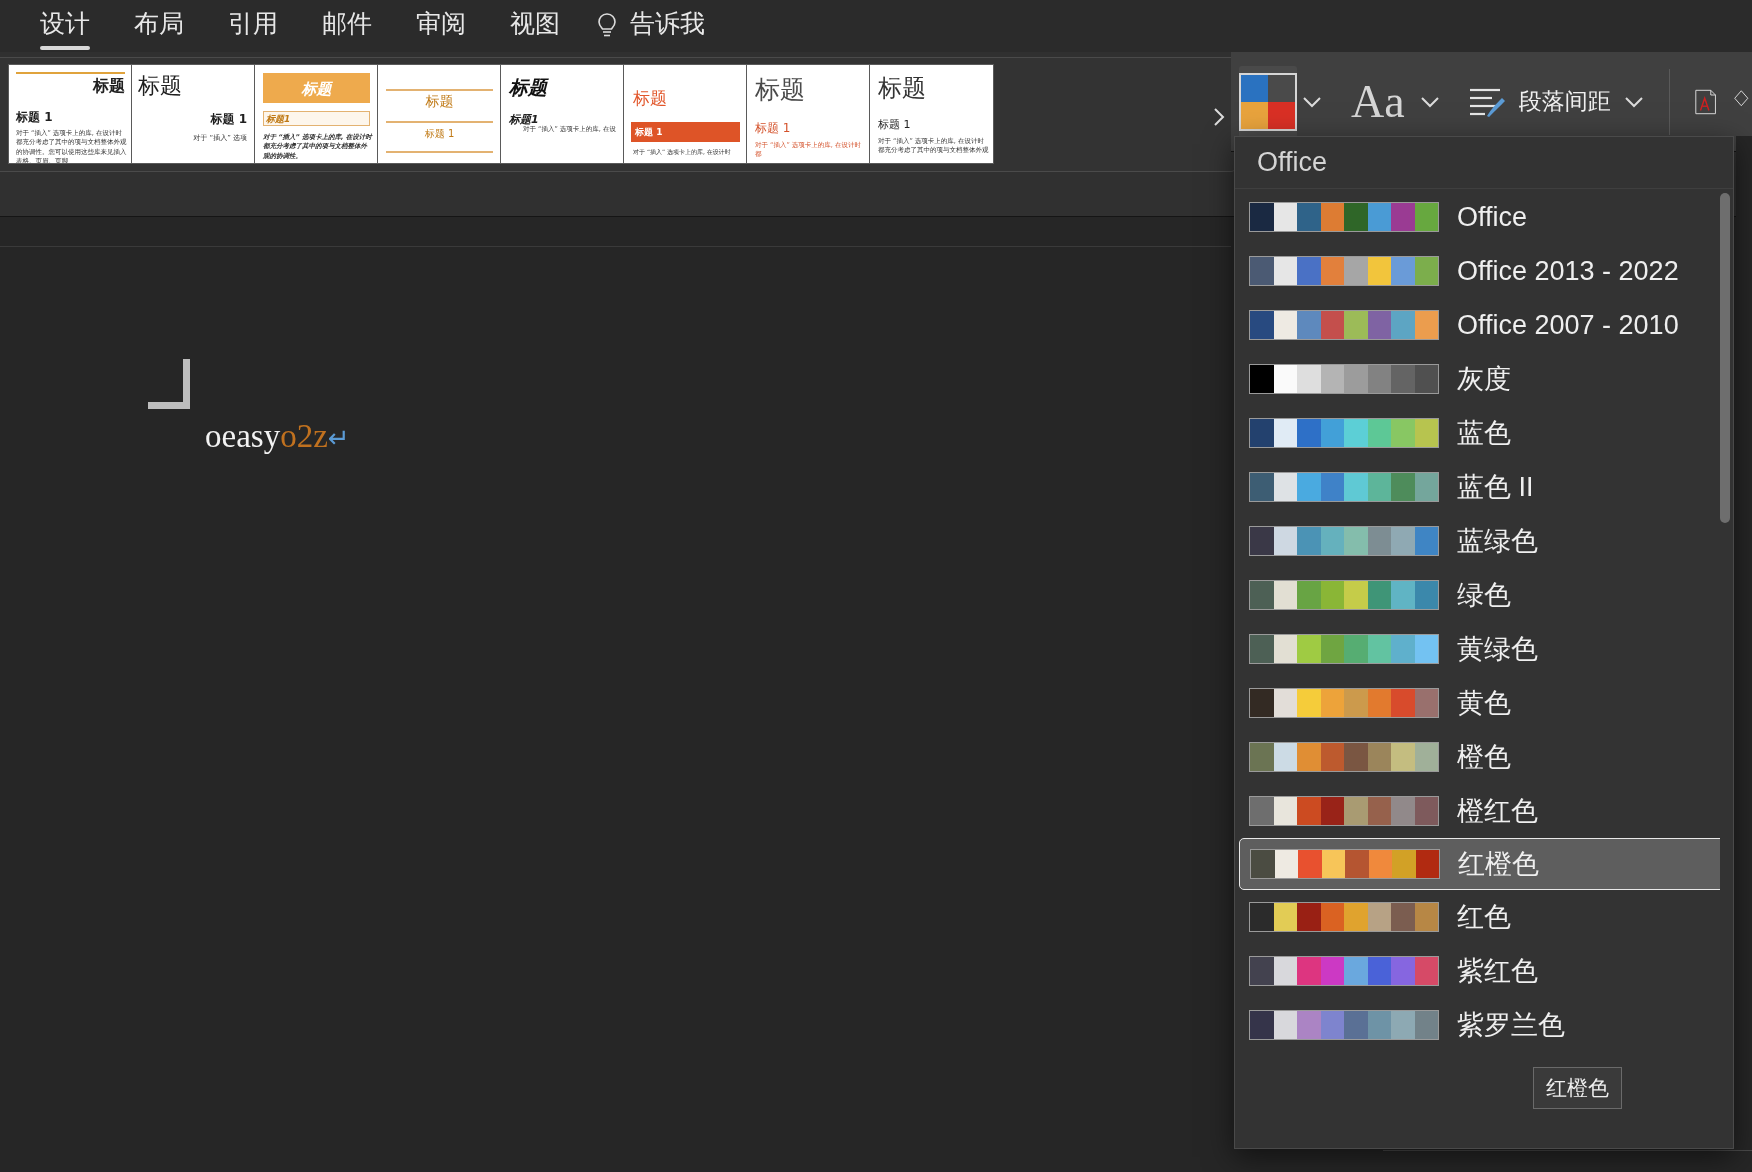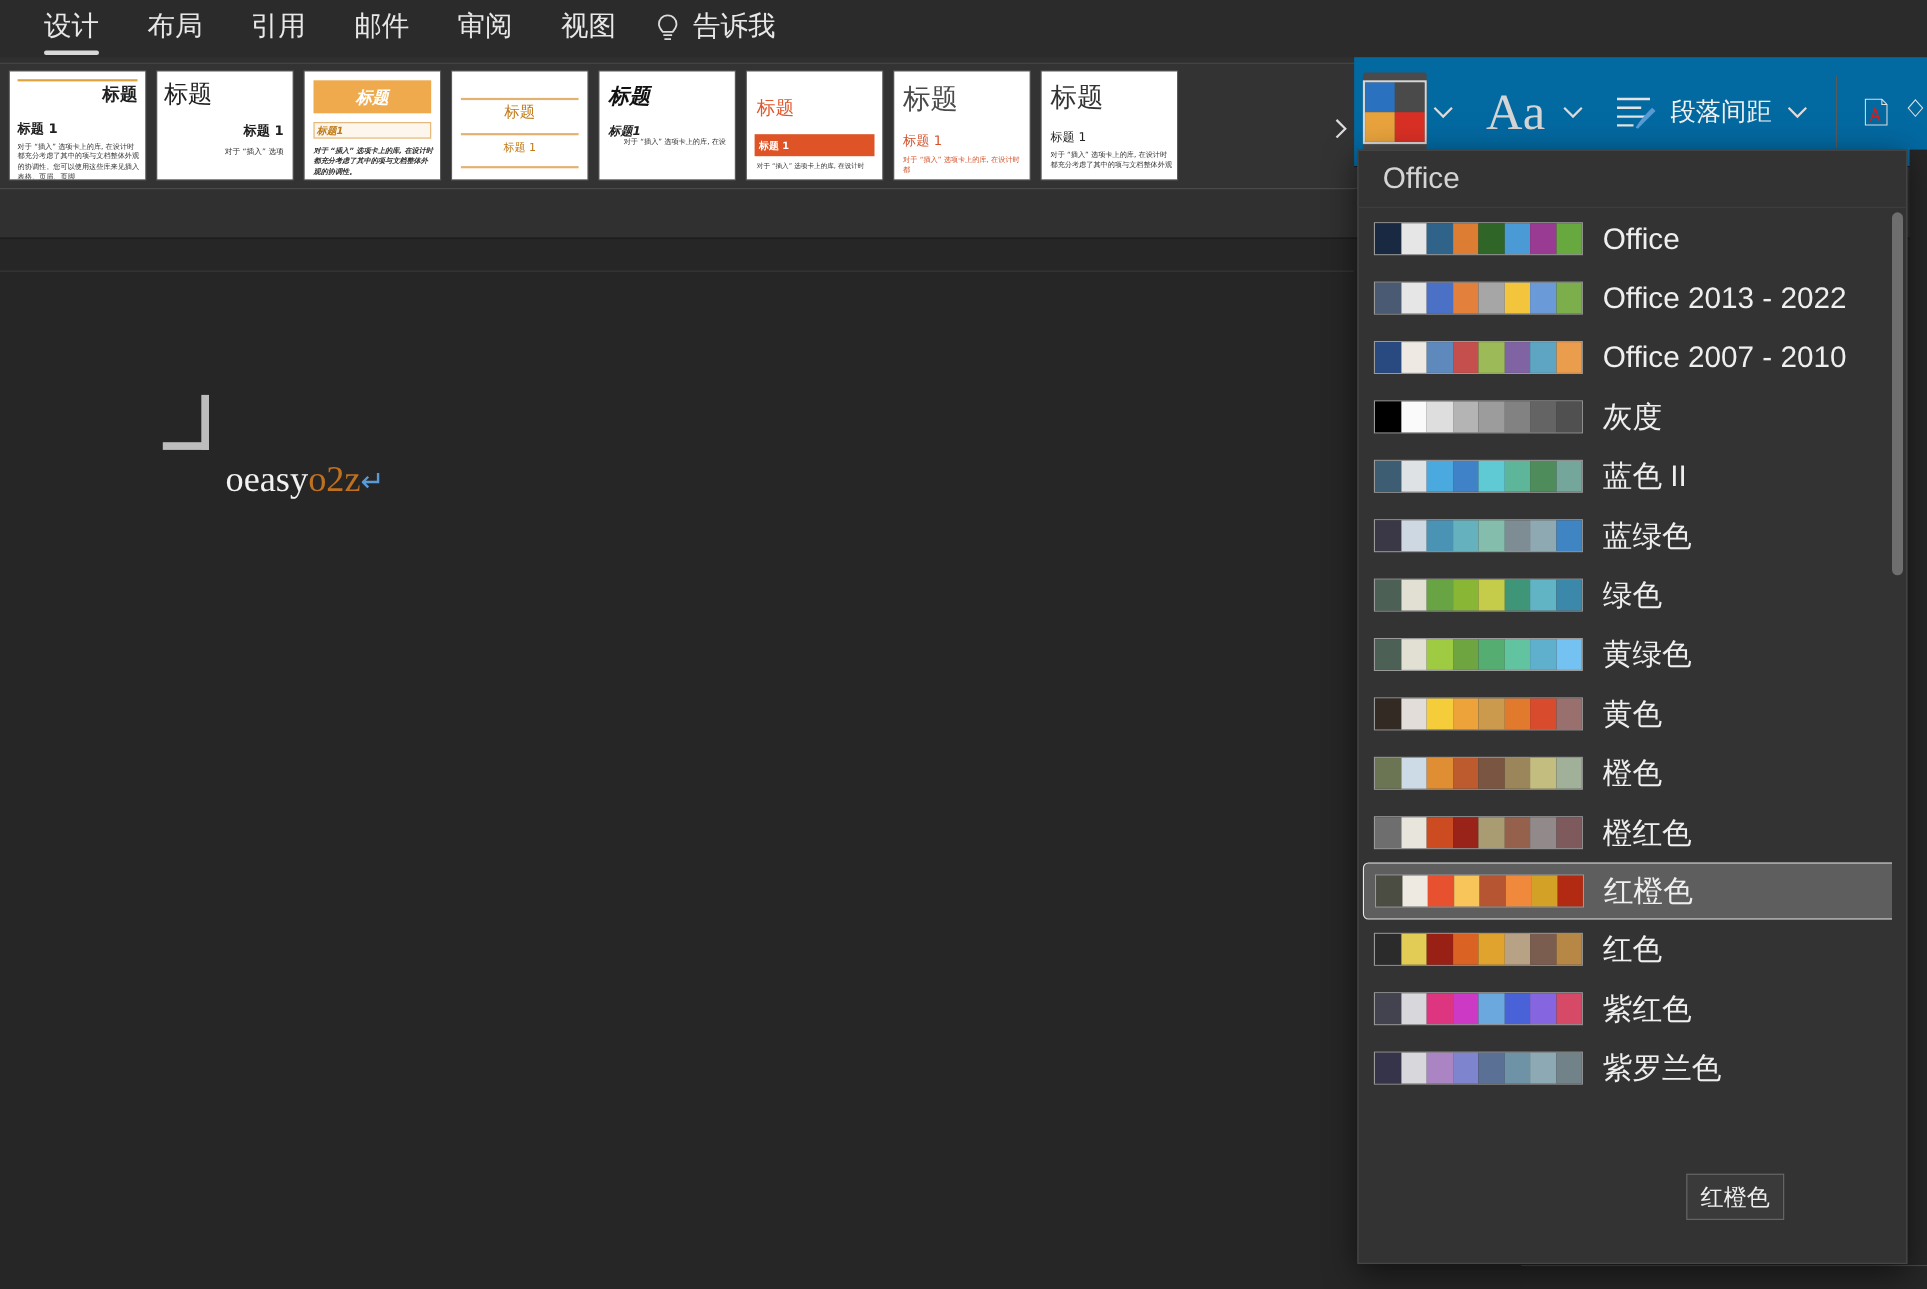--- a/index.html
+++ b/index.html
@@ -55,21 +55,21 @@
   .gallery-frame {
     position: absolute; top: 5px; left: -8px;
     width: 1245px; height: 115px;
     border: 1px solid #4a4a4a;
     border-radius: 6px;
     background: #333;
     overflow: hidden;
   }
   .thumbs {
     position: absolute; top: 7px; left: 16px;
-    display: flex; gap: 11px;
+    display: flex; 
   }
   .thumb {
     width: 123px; height: 98px;
     background: #ffffff;
     overflow: hidden;
     position: relative;
     box-shadow: 0 0 0 1px #5a5a5a;
     flex: 0 0 auto;
     font-family: "DejaVu Sans", sans-serif;
   }
@@ -156,21 +156,21 @@
     color: #f2f2f2;
     white-space: nowrap;
   }
   .doc-text .accent { color: #c0711f; }
   .doc-text .pilcrow { color: #5b9bd5; font-family: "DejaVu Sans", sans-serif; font-size: 26px;}
 
   
   .right-tools {
     position: absolute; top: 52px; left: 1231px;
     width: 521px; height: 100px;
-    background: #0369a1;
+    background: #404040;
     display: flex; align-items: center;
     padding-left: 8px;
     border-bottom: 1px solid #151515;
   }
   .colors-btn {
     width: 92px; height: 72px;
     background: #4a4a4a;
     border-radius: 3px;
     display: flex; align-items: center; justify-content: center;
     position: relative;
@@ -499,20 +499,33 @@
             <i style="background: rgb(180, 180, 180);"></i>
             <i style="background: rgb(156, 156, 156);"></i>
             <i style="background: rgb(130, 130, 130);"></i>
             <i style="background: rgb(100, 100, 100);"></i>
             <i style="background: rgb(80, 80, 80);"></i>
           </div>
           <div class="dd-label">灰度</div>
         </div>
         <div class="dd-row">
           <div class="strip">
+            <i style="background: rgb(35, 65, 110);"></i>
+            <i style="background: rgb(224, 235, 245);"></i>
+            <i style="background: rgb(46, 112, 199);"></i>
+            <i style="background: rgb(66, 160, 216);"></i>
+            <i style="background: rgb(92, 207, 214);"></i>
+            <i style="background: rgb(93, 200, 150);"></i>
+            <i style="background: rgb(136, 199, 99);"></i>
+            <i style="background: rgb(183, 196, 79);"></i>
+          </div>
+          <div class="dd-label">蓝色</div>
+        </div>
+        <div class="dd-row">
+          <div class="strip">
             <i style="background: rgb(61, 93, 115);"></i>
             <i style="background: rgb(222, 226, 229);"></i>
             <i style="background: rgb(74, 170, 224);"></i>
             <i style="background: rgb(63, 130, 200);"></i>
             <i style="background: rgb(95, 201, 212);"></i>
             <i style="background: rgb(93, 181, 154);"></i>
             <i style="background: rgb(78, 140, 91);"></i>
             <i style="background: rgb(116, 166, 156);"></i>
           </div>
           <div class="dd-label">蓝色 II</div>

